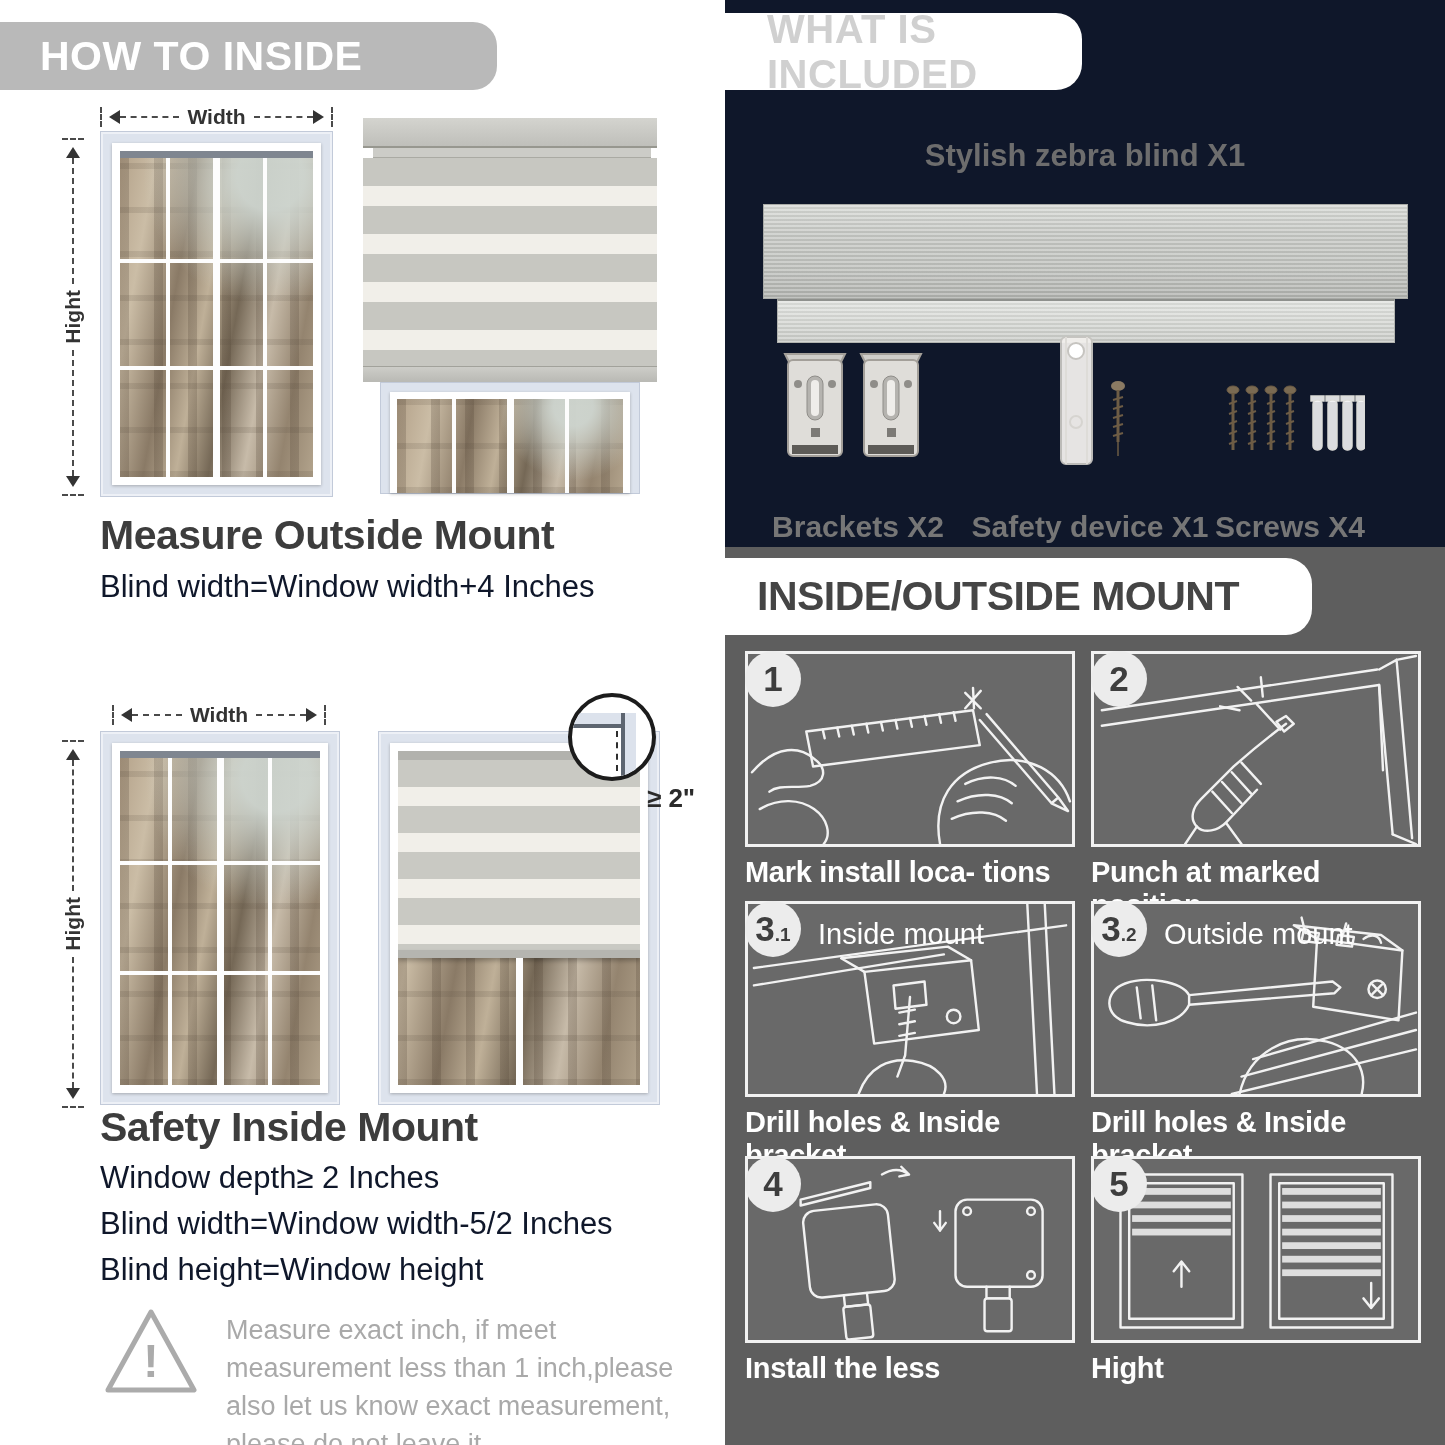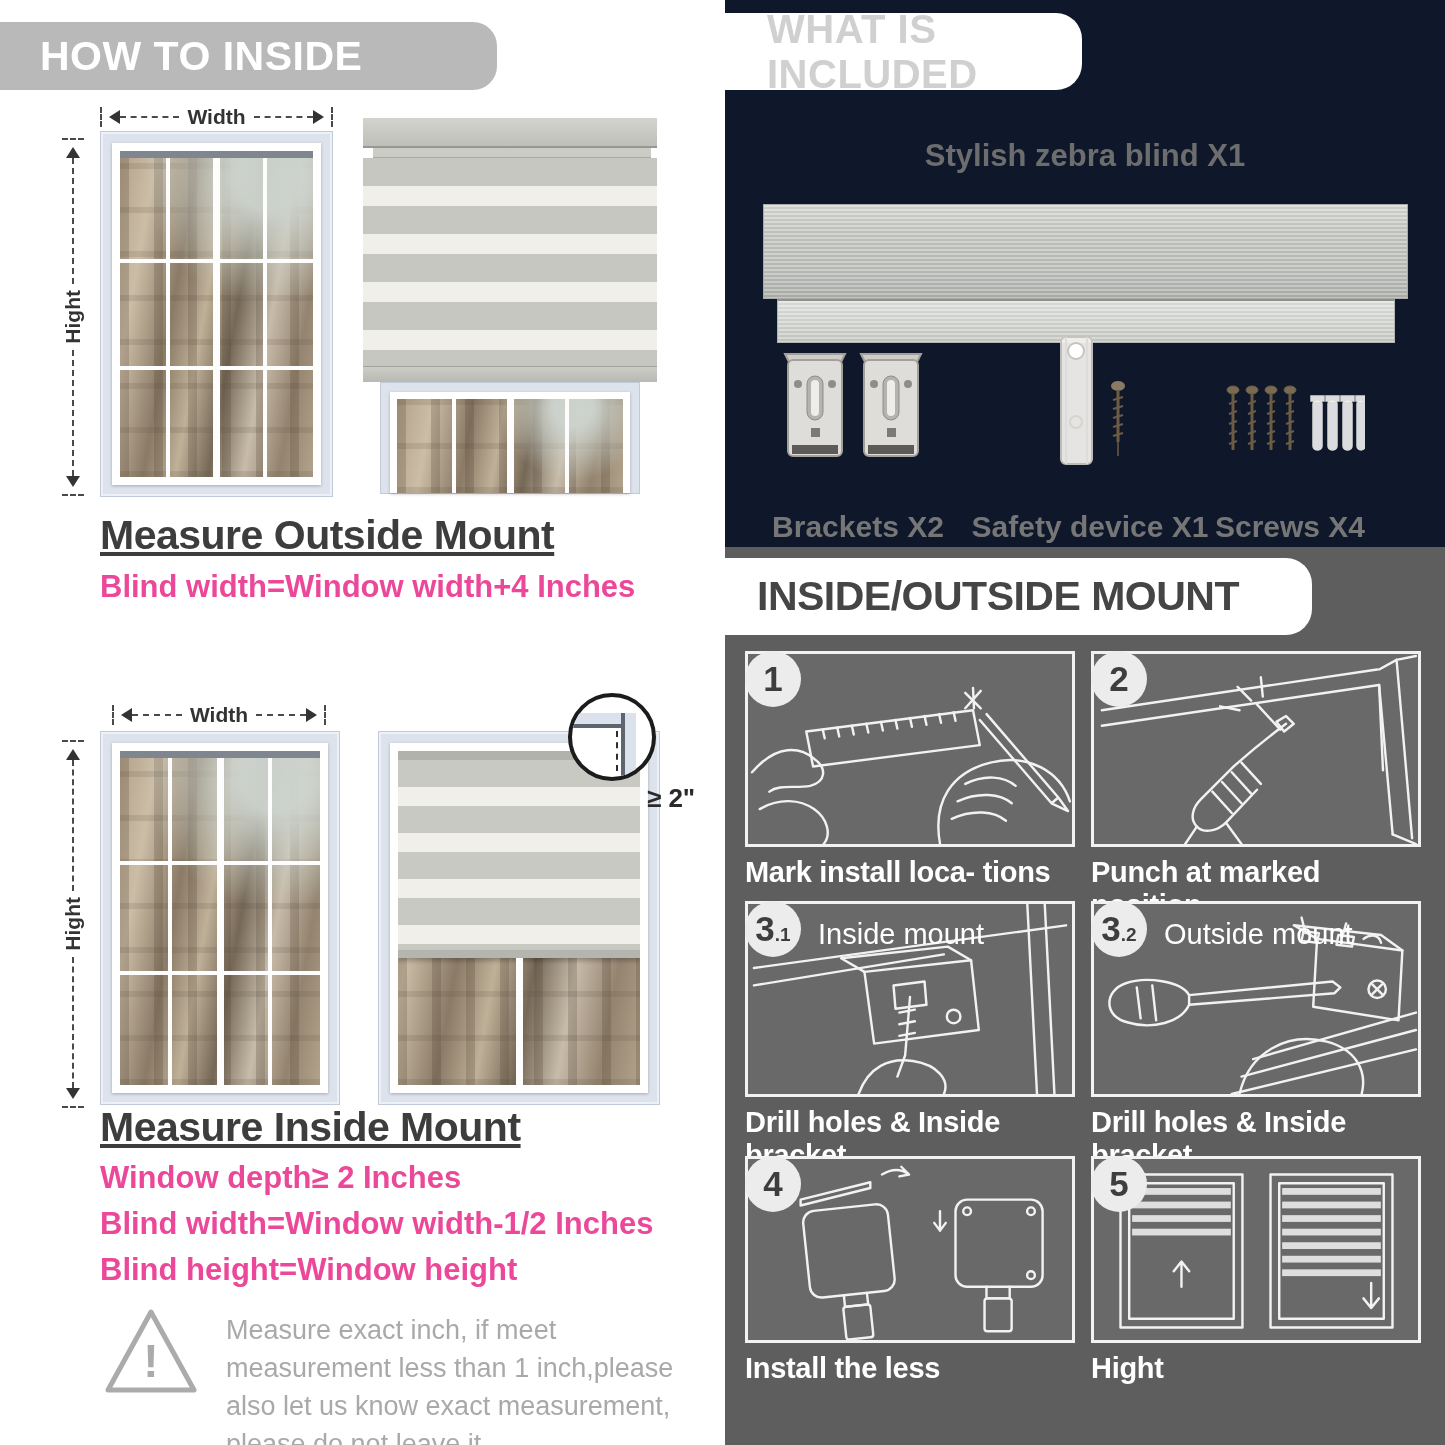--- a/index.html
+++ b/index.html
@@ -8,22 +8,22 @@
   .abs { position:absolute; }
 
   
   .banner { position:absolute; display:flex; align-items:center; }
   .banner-gray { left:0; top:22px; width:497px; height:68px; background:#b9b9b9; border-radius:0 24px 24px 0; padding-left:40px; color:#fff; font-size:41px; font-weight:700; letter-spacing:.5px; }
   .banner-included { left:0; top:13px; width:357px; height:77px; background:#fff; border-radius:0 26px 26px 0; padding-left:42px; color:#d0d0d0; font-size:40px; font-weight:700; letter-spacing:.5px; }
   .banner-mount { left:0; top:11px; width:587px; height:77px; background:#fff; border-radius:0 26px 26px 0; padding-left:32px; color:#454545; font-size:41px; font-weight:700; letter-spacing:-.5px; }
 
   
   .left-half { position:absolute; left:0; top:0; width:705px; height:1445px; background:#fff; }
-  .sec-title { position:absolute; left:100px; color:#3d3d3d; font-size:41px; font-weight:700; letter-spacing:-.5px;text-decoration:underline; }
-  .formula { position:absolute; left:100px; color:#ec4899; font-size:31px; font-weight:700; }
+  .sec-title { position:absolute; left:100px; color:#3d3d3d; font-size:41px; font-weight:700; letter-spacing:-.5px; }
+  .formula { position:absolute; left:100px; color:#0f172a; font-size:31px; font-weight:400; }
 
   
   .dim-h { position:absolute; display:flex; align-items:center; height:20px; }
   .dim-h .tick { width:0; height:20px; border-left:2px dashed #4a4a4a; }
   .dim-h .dline { flex:1; height:0; border-top:2px dashed #4a4a4a; }
   .dim-h .arr-l { width:0; height:0; border:7px solid transparent; border-right:11px solid #333; }
   .dim-h .arr-r { width:0; height:0; border:7px solid transparent; border-left:11px solid #333; }
   .dim-h .dim-label { color:#333; font-size:21px; font-weight:700; margin:0 8px; }
   .dim-v { position:absolute; display:flex; flex-direction:column; align-items:center; width:22px; }
   .dim-v .tick { height:0; width:22px; border-top:2px dashed #4a4a4a; }
@@ -201,23 +201,23 @@
         </div>
       </div>
     </div>
     <div class="callout" style="left:568px; top:693px; width:88px; height:88px;">
       <div class="co-h"></div>
       <div class="co-v"></div>
       <div class="co-dash"></div>
     </div>
     <div class="depth-label" style="left:566px; top:783px; width:140px;">Depth ≥ 2"</div>
 
-    <h2 class="sec-title" style="top:1104px;">Measure Inside Mount</h2>
+    <h2 class="sec-title" style="top:1104px;">Safety Inside Mount</h2>
     <p class="formula" style="top:1160px;">Window depth≥ 2 Inches</p>
-    <p class="formula" style="top:1206px;">Blind width=Window width-1/2 Inches</p>
+    <p class="formula" style="top:1206px;">Blind width=Window width-5/2 Inches</p>
     <p class="formula" style="top:1252px;">Blind height=Window height</p>
 
     <svg class="abs" style="left:100px; top:1303px;" width="102" height="98" viewBox="0 0 102 98">
       <path d="M51 9 L94 87 L8 87 Z" fill="none" stroke="#ababab" stroke-width="5" stroke-linejoin="round"></path>
       <text x="51" y="74" text-anchor="middle" font-size="46" font-weight="bold" fill="#ababab" font-family="Liberation Sans, sans-serif">!</text>
     </svg>
     <p class="warning-text" style="left:226px; top:1311px; width:455px;">Measure exact inch, if meet measurement less than 1 inch,please also let us know exact measurement, please do not leave it</p>
   </section>
 
   <section class="right-top">

